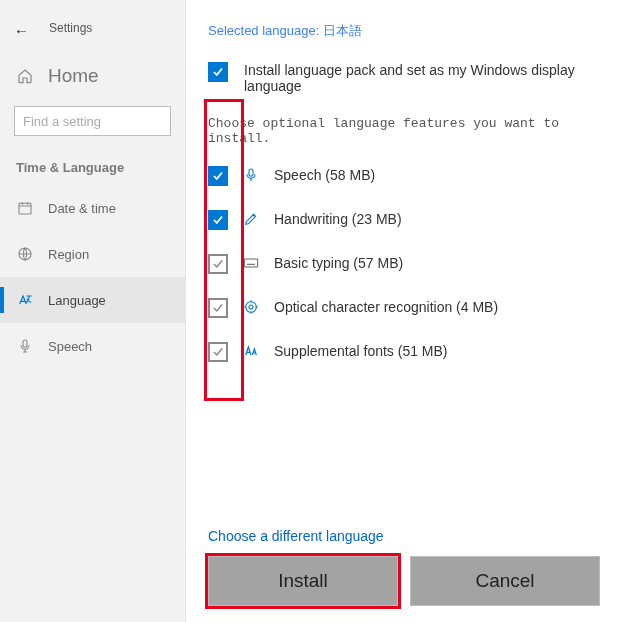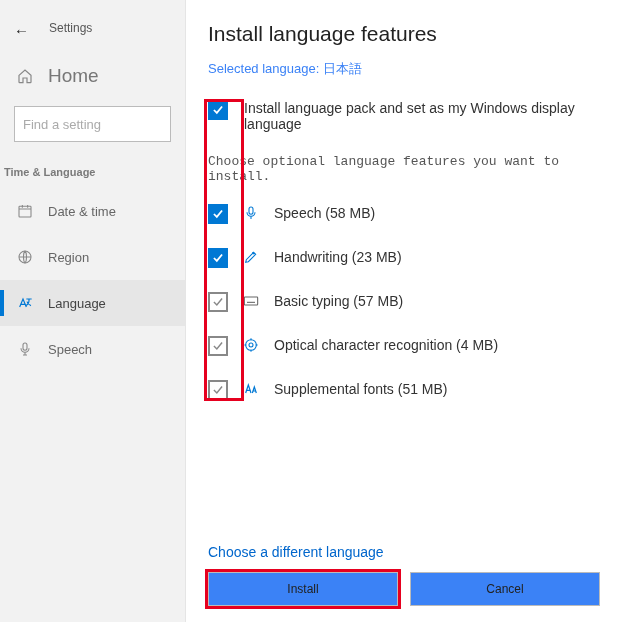--- a/index.html
+++ b/index.html
@@ -37,31 +37,31 @@
     height: 40px;
     padding-left: 16px;
     gap: 14px;
     margin-top: 12px;
     color: #777;
     font-size: 19px;
   }
   .search-wrap { padding: 10px 14px 6px 14px; }
   .search {
     width: 100%;
-    height: 36px;
+    height: 30px;
     border: 1px solid #bbb;
     background: #fff;
     padding: 0 8px;
     font-size: 13px;
     color: #888;
   }
   .search::placeholder { color: #aaa; }
   .section-hdr {
-    padding: 18px 16px 10px 4px;
-    font-size: 11px;
+    padding: 18px 16px 10px 16px;
+    font-size: 13px;
     font-weight: 600;
     color: #7a7a7a;
   }
   .nav-item {
     display: flex;
     align-items: center;
     height: 46px;
     padding-left: 16px;
     gap: 14px;
     color: #666;
@@ -152,24 +152,24 @@
     margin-top: auto;
     margin-bottom: 12px;
     cursor: pointer;
   }
   .btn-row {
     display: flex;
     gap: 12px;
   }
   .btn {
     flex: 1;
-    height: 34px;
-    background: #3b82f6;
+    height: 50px;
+    background: #a3a3a3;
     border: 1px solid #bbb;
-    font-size: 12px;
+    font-size: 19px;
     color: #222;
     display: flex;
     align-items: center;
     justify-content: center;
     cursor: pointer;
   }
   .btn.install-outline {
     outline: 3px solid #e6001f;
     outline-offset: 0;
   }
@@ -235,21 +235,20 @@
           <path d="M6 11a6 6 0 0 0 12 0M12 17v4M9 21h6"></path>
         </svg>
     </span>
     <span>Speech</span>
   </div>
 </div>
 
 <div class="main">
   <div class="redbox-vert cb-red"></div>
 
-  <h1>Install language features</h1>
   <div class="selected-lang">
     <span>Selected language: </span><span>日本語</span>
   </div>
 
   <div class="opt-row">
     <span class="cb checked">
       <svg width="14" height="14" viewBox="0 0 24 24" fill="none" stroke-width="3">
           <path d="M5 12l5 5 9-11"></path>
         </svg>
     </span>

